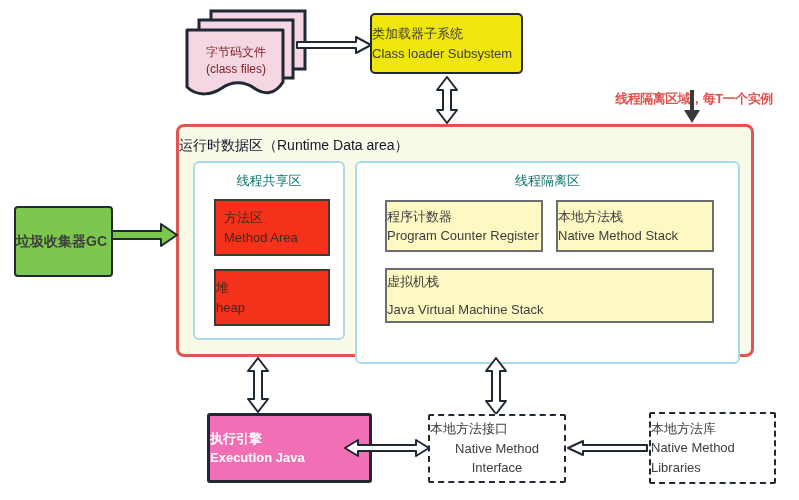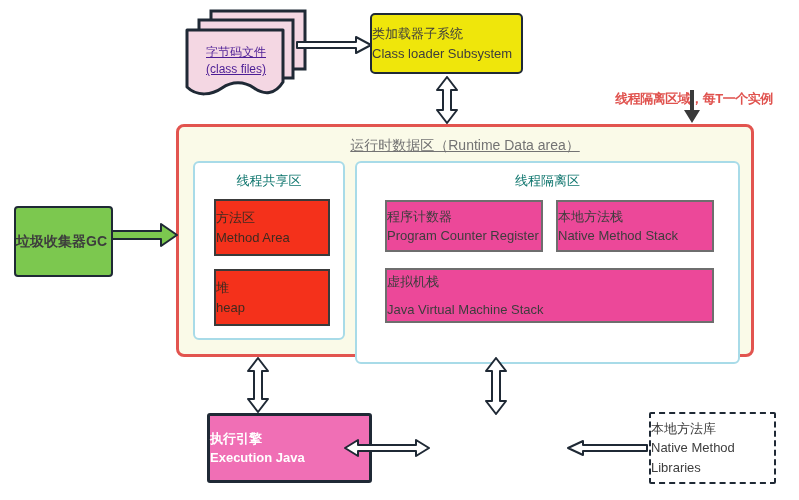--- a/index.html
+++ b/index.html
@@ -53,67 +53,64 @@
     position: absolute;
     left: 176px; top: 124px;
     width: 578px; height: 233px;
     background: #fafae8;
     border: 3px solid #e2544f;
     border-radius: 8px;
   }
   .runtime-title {
     position: absolute;
     left: 0; right: 0; top: 10px;
-    text-align: center;
     font-size: 14px;
-    color: #737373;
-    text-decoration: underline;
+    color: #0f172a;
   }
   .panel {
     position: absolute;
     background: #ffffff;
     border: 2px solid #a8dbe8;
     border-radius: 6px;
   }
   .panel-title {
     position: absolute;
     left: 0; right: 0; top: 9px;
     text-align: center;
     font-size: 13px;
     color: #0f766e;
   }
   .red-box {
     background: #f4311b;
     border: 2px solid #3a3a3a;
     color: #402a20;
   }
   .gray-box {
-    background: #ec4899;
+    background: #fef9c3;
     border: 2px solid #6e6e6e;
   }
   .annotation {
     position: absolute;
     left: 592px; top: 90px;
     width: 204px;
     text-align: center;
     color: #e0524e;
     font-weight: 700;
     font-size: 13px;
     letter-spacing: -0.5px;
     white-space: nowrap;
   }
   .papers-text {
     position: absolute;
     left: 0; top: 36px;
     width: 102px;
     text-align: center;
     font-size: 12px;
     line-height: 1.45;
-    color: #4c1d95;
-    text-decoration: underline;
+    color: #7f1d1d;
   }
   svg { display: block; }
 </style>
 </head>
 <body>
 
 <div class="canvas">
 
   <div class="abs" style="left:185px; top:8px; width:124px; height:94px;">
     <svg width="124" height="94" viewBox="0 0 124 94">
@@ -144,21 +141,21 @@
 
   <svg class="abs" style="left:683px; top:90px;" width="18" height="34" viewBox="0 0 18 34">
     <polygon points="7,0 11,0 11,20 17,20 9,33 1,20 7,20" fill="#3a3a3a"></polygon>
   </svg>
 
   <div class="runtime-box">
     <div class="runtime-title">运行时数据区（Runtime Data area）</div>
 
     <div class="panel" style="left:14px; top:34px; width:152px; height:179px;">
       <div class="panel-title">线程共享区</div>
-      <div class="node red-box" style="left:19px; top:36px; width:116px; height:57px;">
+      <div class="node red-box" style="left:19px; top:36px; width:116px; height:57px;padding-left:8px;">
         <div>方法区</div>
         <div>Method Area</div>
       </div>
       <div class="node red-box" style="left:19px; top:106px; width:116px; height:57px;">
         <div>堆</div>
         <div>heap</div>
       </div>
     </div>
 
     <div class="panel" style="left:176px; top:34px; width:385px; height:203px;">
@@ -196,20 +193,24 @@
 
   <div class="node pink-box" style="left:180px; top:413px; width:165px; height:70px;">
     <div>执行引擎</div>
     <div>Execution Java</div>
   </div>
 
   <svg class="abs" style="left:344px; top:438px;" width="86" height="20" viewBox="0 0 86 20">
     <polygon points="1,10 14,2 14,7 72,7 72,2 85,10 72,18 72,13 14,13 14,18" fill="#ffffff" stroke="#1f2935" stroke-width="2" stroke-linejoin="round"></polygon>
   </svg>
 
+  <div class="node dashed-box" style="left:428px; top:414px; width:138px; height:69px;">
+    <div>本地方法接口</div>
+    <div>Native Method Interface</div>
+  </div>
 
   <svg class="abs" style="left:567px; top:439px;" width="81" height="18" viewBox="0 0 81 18">
     <polygon points="1,9 16,2 16,6 80,6 80,12 16,12 16,16" fill="#ffffff" stroke="#1f2935" stroke-width="2" stroke-linejoin="round"></polygon>
   </svg>
 
   <div class="node dashed-box" style="left:649px; top:412px; width:127px; height:72px;">
     <div>本地方法库</div>
     <div>Native Method</div>
     <div>Libraries</div>
   </div>

